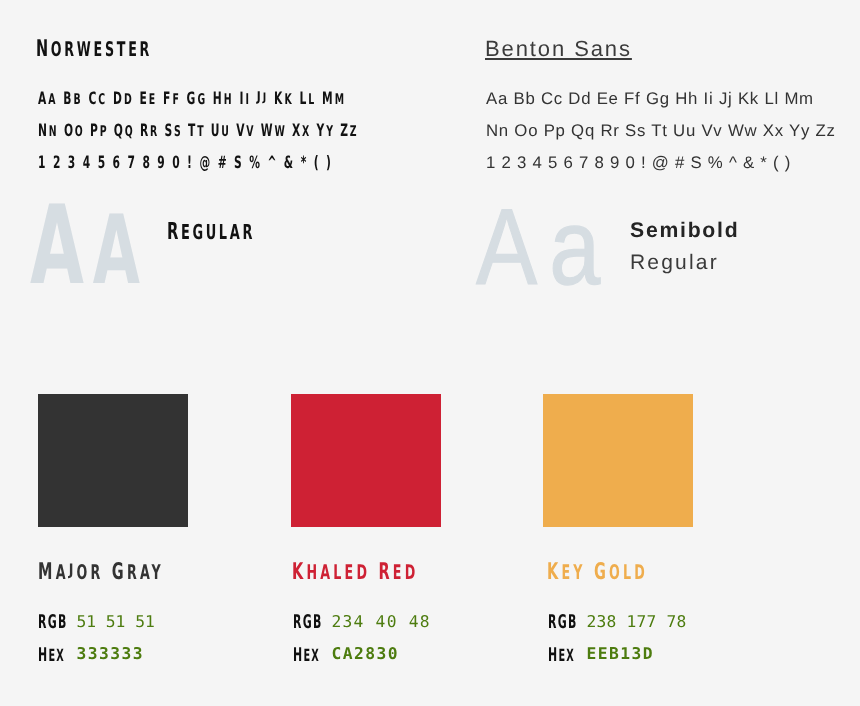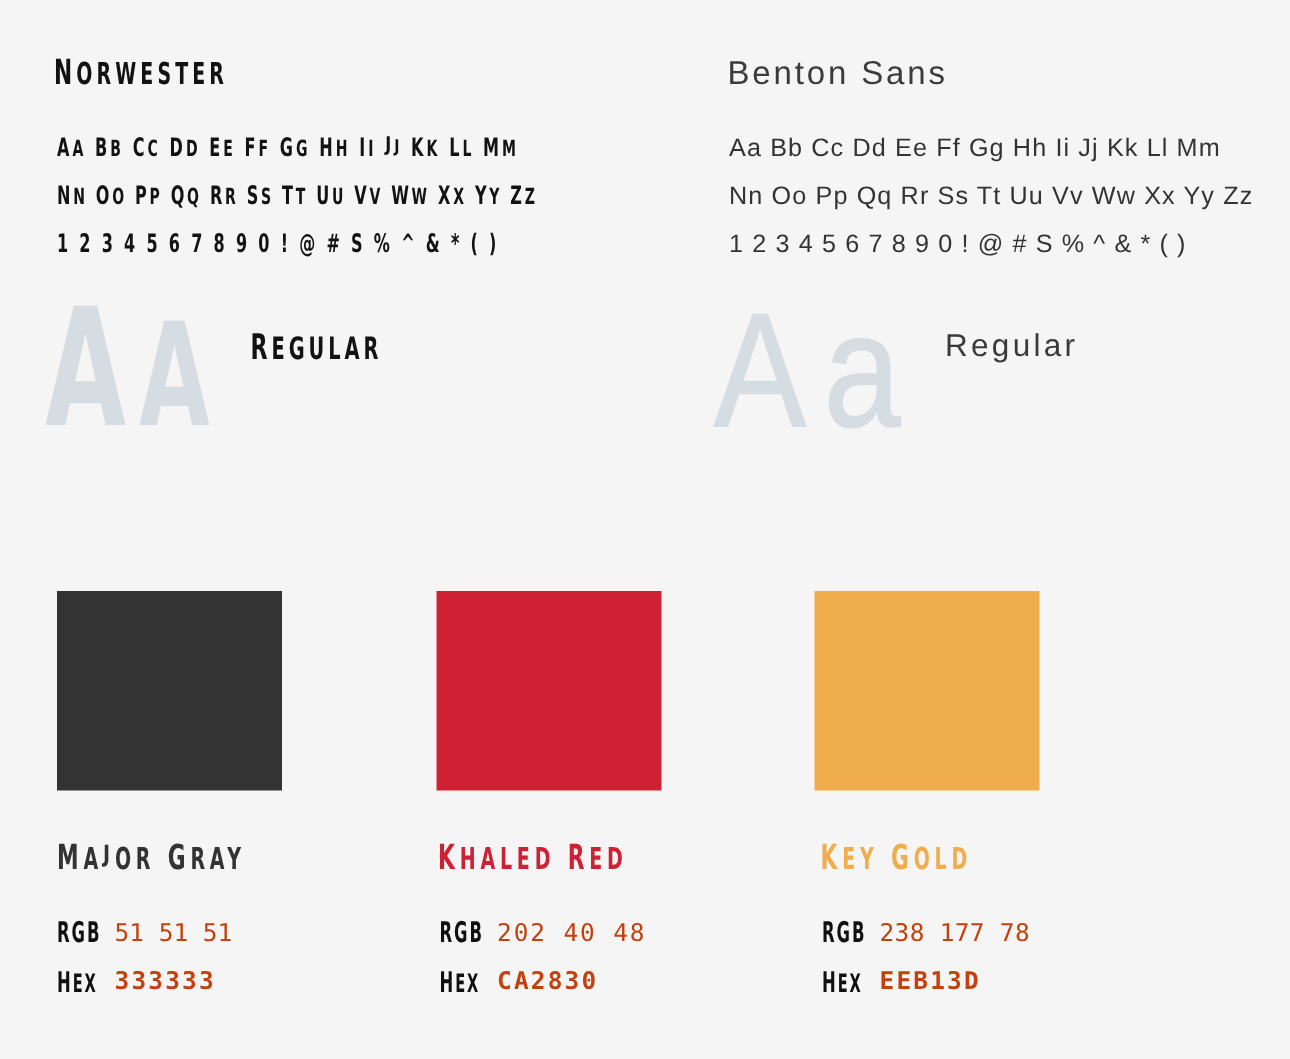--- a/index.html
+++ b/index.html
@@ -38,21 +38,21 @@
     white-space: nowrap;
     line-height: 1;
     transform-origin: left top;
     transform: scaleX(1);
     backface-visibility: hidden;
     position: absolute;
   }
 
   
   #title-nw { left: 36px; top: 38.4px; font-size: 23px; letter-spacing: 3.9px; transform: scaleX(0.70); }
-  #title-bs { left: 485px; top: 37.6px; font-size: 22px; letter-spacing: 1.9px; color: #3b3b3b; }
+  #title-bs { left: 485px; top: 37.6px; font-size: 22px; letter-spacing: 1.9px; color: #3b3b3b; text-decoration: underline; }
 
   
   .glyphrow-nw { font-size: 17px; letter-spacing: 2.9px; transform: scaleX(0.70); }
   .glyphrow-bs { font-size: 16.8px; letter-spacing: 0.75px; }
 
   
   #spec-nw {
     left: 30px; top: 191.0px;
     font-size: 109px; letter-spacing: 12.4px;
     transform: scaleX(0.71);
@@ -97,21 +97,21 @@
     color: #101010;
     transform: scaleX(0.64); transform-origin: left top;
     backface-visibility: hidden;
     white-space: nowrap; line-height: 1;
   }
   .vkey .sc { font-size: 0.89em; display: inline-block; vertical-align: baseline; line-height: 1; }
   .vval {
     position: absolute; left: 38.4px; top: 0.6px;
     font-family: "DejaVu Sans Mono", monospace;
     font-size: 16.3px;
-    color: #c2410c;
+    color: #4d7c0f;
     white-space: nowrap; line-height: 1;
     transform-origin: left top; transform: scaleX(1);
     backface-visibility: hidden;
   }
   .vval.hex { letter-spacing: 1.45px; font-weight: bold; }
 </style>
 </head>
 <body>
 
 <div class="page">
@@ -128,20 +128,21 @@
 
   <div class="bs" id="title-bs">Benton Sans</div>
 
   <div class="bs glyphrow-bs" style="left:486px; top:91px;">Aa Bb Cc Dd Ee Ff Gg Hh Ii Jj Kk Ll Mm</div>
   <div class="bs glyphrow-bs" style="left:486px; top:123px;">Nn Oo Pp Qq Rr Ss Tt Uu Vv Ww Xx Yy Zz</div>
   <div class="bs glyphrow-bs" style="left:486px; top:155px;">1 2 3 4 5 6 7 8 9 0 ! @ # S % ^ &amp; * ( )</div>
 
   <div class="bs" id="spec-bs">Aa</div>
 
   <div class="weights-bs-wrap">
+    <div class="bs" id="w-semibold" style="position:static">Semibold</div>
     <div class="bs" id="w-regular" style="position:static">Regular</div>
   </div>
 
   <div class="swatch sw-0" style="background-color: rgb(51, 51, 51);"></div>
   <div class="swatch sw-1" style="background-color: rgb(206, 33, 52);"></div>
   <div class="swatch sw-2" style="background-color: rgb(239, 173, 77);"></div>
 
   <div class="nw sw-name p0 smallcaps" style="color: rgb(51, 51, 51);">M<span class="sc">A<span class="jfix">J</span>OR</span> G<span class="sc">RAY</span></div>
   <div class="nw sw-name p1 smallcaps" style="color: rgb(206, 33, 52);">K<span class="sc">HALED</span> R<span class="sc">ED</span></div>
   <div class="nw sw-name p2 smallcaps" style="color: rgb(239, 173, 77);">K<span class="sc">EY</span> G<span class="sc">OLD</span></div>
@@ -153,21 +154,21 @@
     </div>
     <div class="vrow">
       <span class="vkey smallcaps">H<span class="sc">EX</span></span>
       <span class="vval hex">333333</span>
     </div>
   </div>
 
   <div class="vals p1">
     <div class="vrow">
       <span class="vkey smallcaps">RGB</span>
-      <span class="vval" style="letter-spacing:1.25px">202 40 48</span>
+      <span class="vval" style="letter-spacing:1.25px">234 40 48</span>
     </div>
     <div class="vrow">
       <span class="vkey smallcaps">H<span class="sc">EX</span></span>
       <span class="vval hex">CA2830</span>
     </div>
   </div>
 
   <div class="vals p2">
     <div class="vrow">
       <span class="vkey smallcaps">RGB</span>

